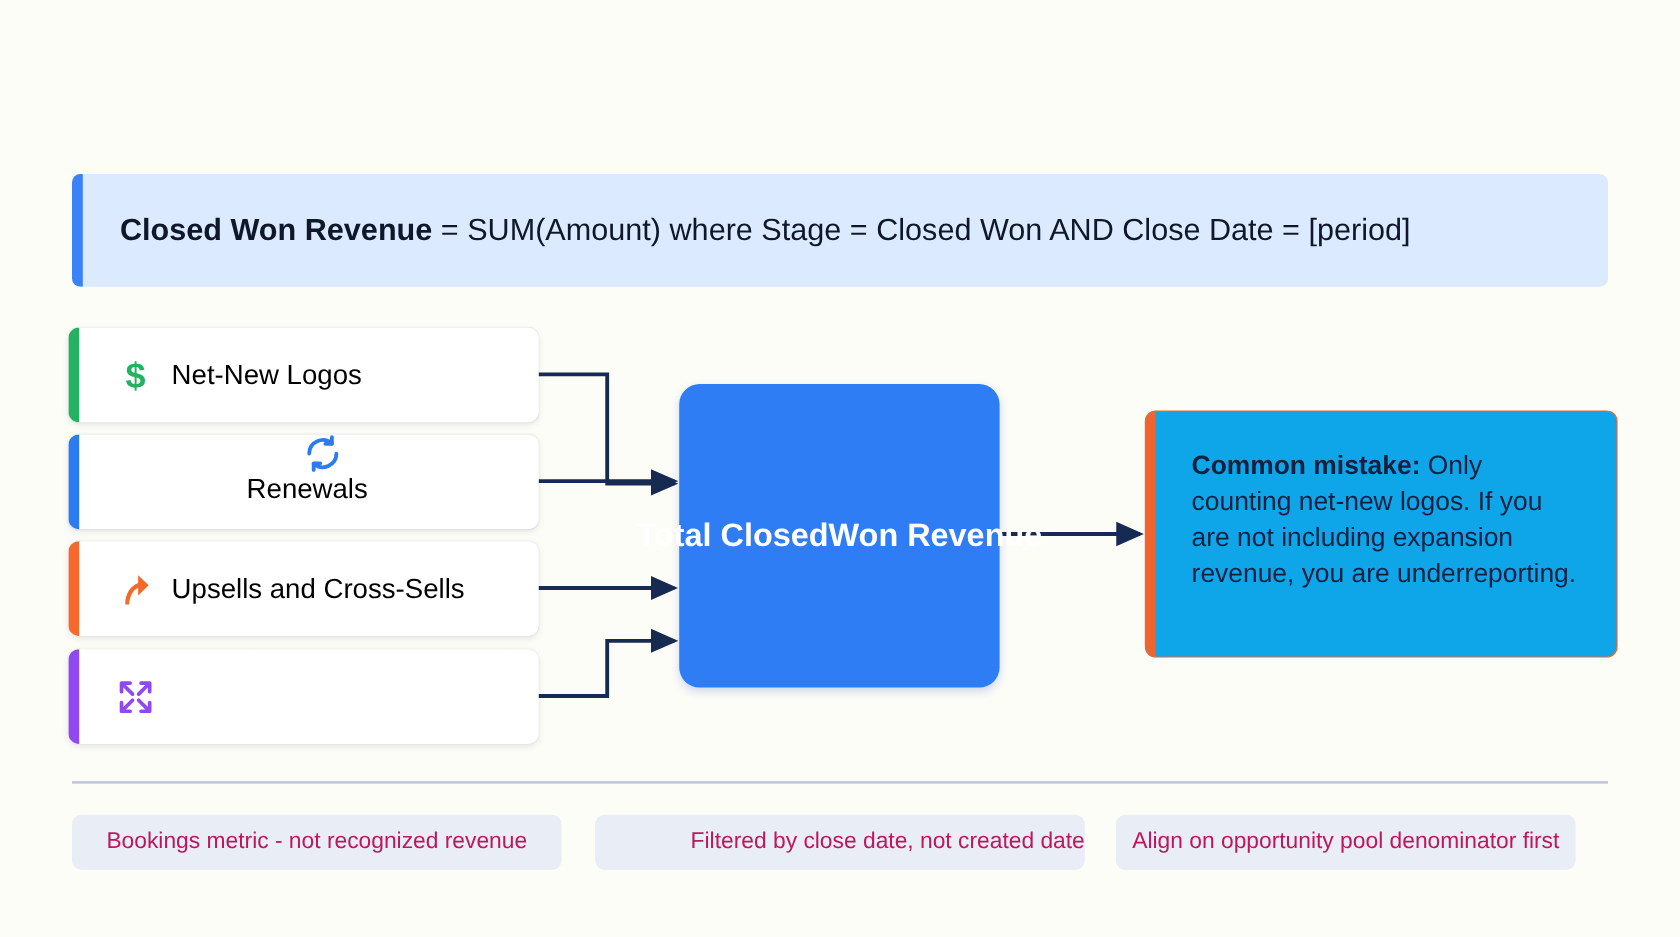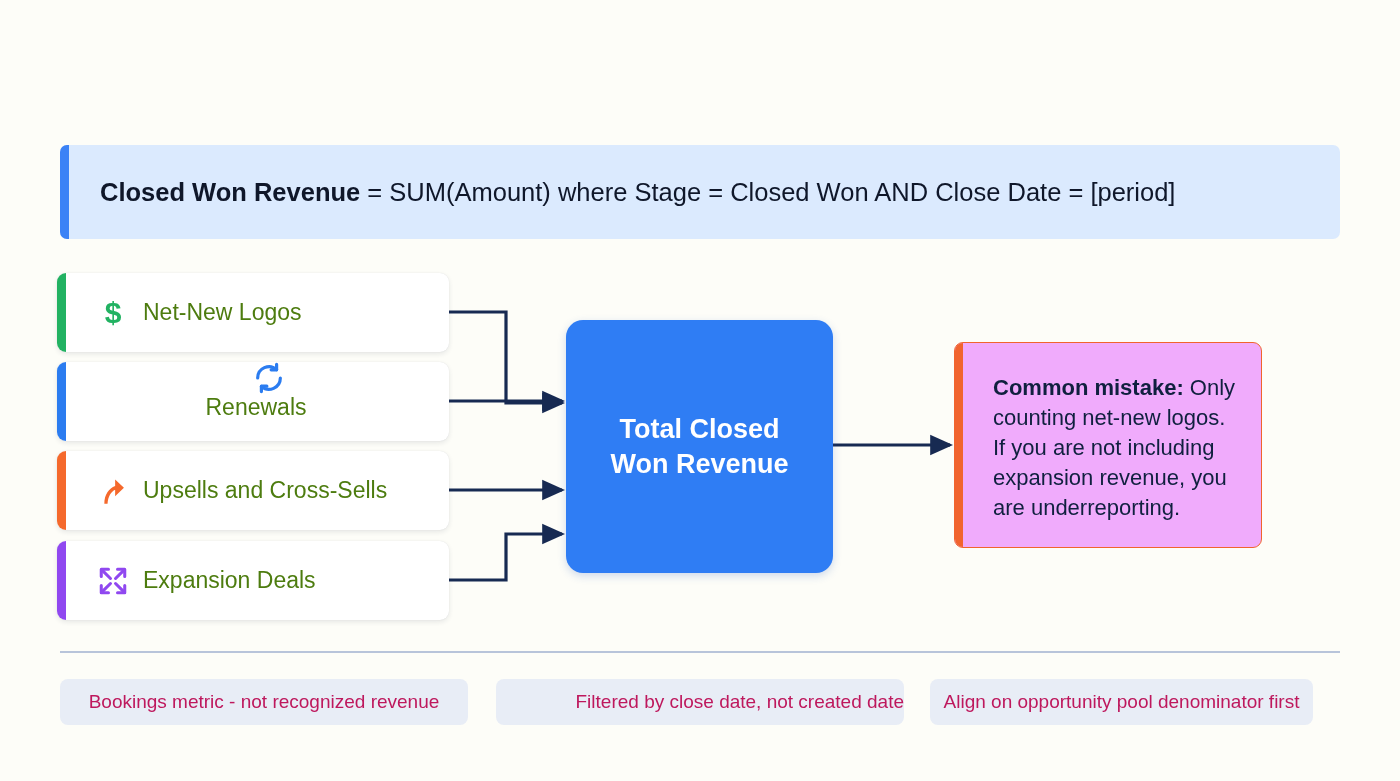--- a/index.html
+++ b/index.html
@@ -84,61 +84,61 @@
   .card-icon {
     width: 48px;
     margin-left: 32px;
     display: flex;
     align-items: center;
     justify-content: center;
     flex: none;
   }
   .card-label {
     font-size: 23px;
-    color: #4d7c0f;
+    color: #000000;
     white-space: nowrap;
     margin-left: 6px;
   }
 
   #card-0 { top: 273px; }
   #card-1 { top: 362px; flex-direction: column; }
   #card-2 { top: 451px; }
   #card-3 { top: 541px; }
 
   
   .hub {
     position: absolute;
     left: 566px;
     top: 320px;
     width: 267px;
     height: 253px;
     background: #2f7df4;
     border-radius: 17px;
     display: flex;
-    flex-direction: column;
+    flex-direction: row;
     align-items: center;
     justify-content: center;
     box-shadow: 0 3px 8px rgba(40,90,190,0.22);
   }
   .hub-line {
     color: #ffffff;
     font-size: 27px;
     font-weight: bold;
     line-height: 35px;
     white-space: nowrap;
   }
 
   
   .callout {
     position: absolute;
     left: 954px;
     top: 342px;
-    width: 308px;
+    width: 394px;
     height: 206px;
-    background: #f0abfc;
+    background: #0ea5e9;
     border: 1.6px solid #f1642e;
     border-radius: 9px;
     overflow: hidden;
     box-sizing: border-box;
   }
   .callout-accent {
     position: absolute;
     left: 0; top: 0;
     width: 8px;
     height: 100%;
@@ -245,21 +245,20 @@
         <polyline points="3.2 8.6 3.2 3.2 8.6 3.2"></polyline>
         <polyline points="15.4 3.2 20.8 3.2 20.8 8.6"></polyline>
         <polyline points="20.8 15.4 20.8 20.8 15.4 20.8"></polyline>
         <polyline points="8.6 20.8 3.2 20.8 3.2 15.4"></polyline>
         <line x1="3.6" y1="3.6" x2="10.1" y2="10.1"></line>
         <line x1="20.4" y1="3.6" x2="13.9" y2="10.1"></line>
         <line x1="20.4" y1="20.4" x2="13.9" y2="13.9"></line>
         <line x1="3.6" y1="20.4" x2="10.1" y2="13.9"></line>
       </svg>
     </div>
-    <div class="card-label">Expansion Deals</div>
   </div>
 
   <svg class="connectors">
     <defs>
       <marker id="arrowhead" viewBox="0 0 10 10" refX="8.6" refY="5" markerWidth="7.2" markerHeight="7.2" orient="auto-start-reverse">
         <path d="M 0 0.6 L 10 5 L 0 9.4 z" fill="#172a52"></path>
       </marker>
     </defs>
     <g fill="none" stroke="#172a52" stroke-width="3.2" marker-end="url(#arrowhead)">
       <path d="M 449 312 L 506 312 L 506 403 L 562 403"></path>

